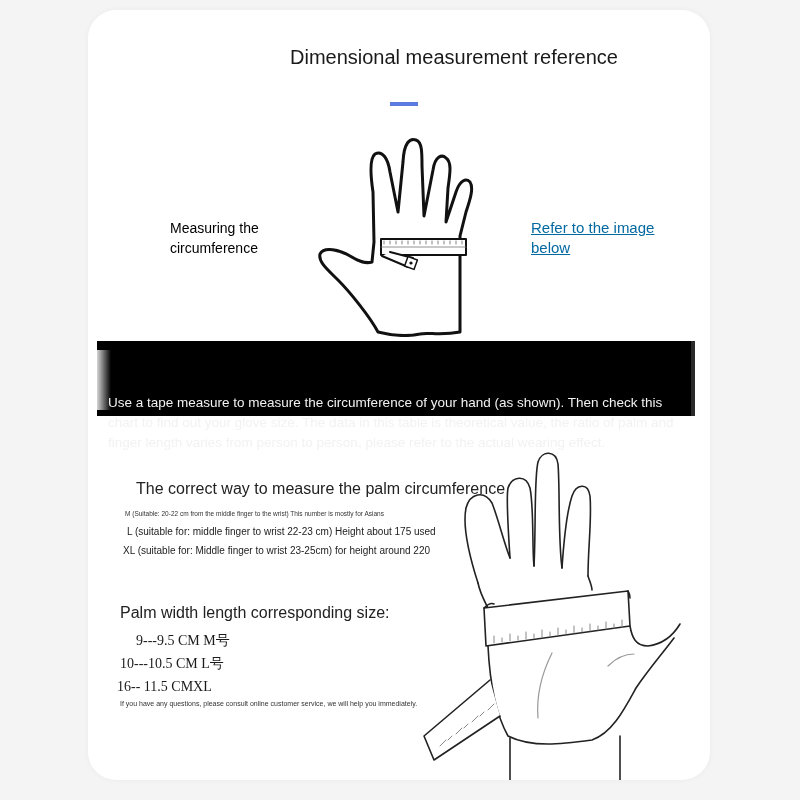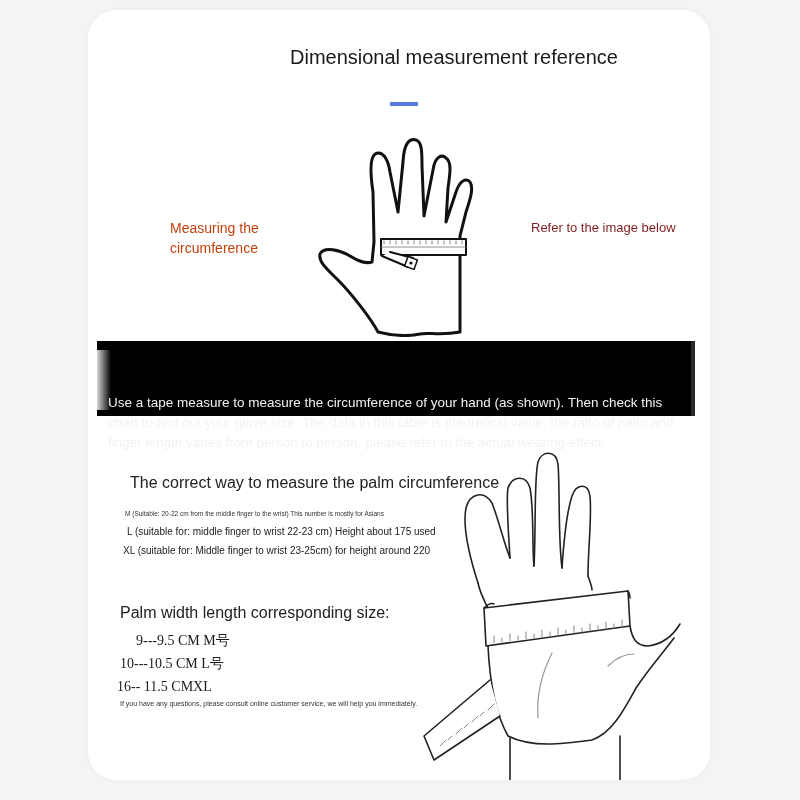--- a/index.html
+++ b/index.html
@@ -17,41 +17,41 @@
   .title {
     position:absolute; left:286px; top:36px; width:340px;
     font-size:20px; line-height:34px; color:#1a1a1a; margin:4px; font-weight:normal;
   }
   .title-underline {
     position:absolute; left:390px; top:102px; width:28px; height:4px; background:#5b7be0;
   }
   .hand-top { position:absolute; left:310px; top:132px; width:180px; height:205px; }
   .side-left {
     position:absolute; left:170px; top:218px; width:150px;
-    font-size:14px; line-height:20px; color:#c2410c;
+    font-size:14px; line-height:20px; color:#000000;
   }
   .side-right {
     position:absolute; left:531px; top:218px; width:160px;
-    font-size:13px; line-height:20px; color:#7f1d1d;
+    font-size:15px; line-height:20px; color:#0369a1;text-decoration:underline;
   }
   .banner {
     position:absolute; left:97px; top:341px; width:594px; height:75px;
     background:#000; border-right:4px solid #2a2a2a;
   }
   .banner-fade {
     position:absolute; left:97px; top:350px; width:14px; height:60px;
     background:linear-gradient(to right, #d6d6d6, rgba(0,0,0,0));
   }
   .banner-text {
     position:absolute; left:108px; top:349px; width:585px;
     font-size:13.5px; line-height:20px; color:#f2f2f2;margin-top:44px;
   }
   .h2 {
     position:absolute; left:120px; top:462px; width:400px;
-    font-size:16px; line-height:22px; color:#222; margin:10px; font-weight:normal;
+    font-size:16px; line-height:22px; color:#222; margin:16px; font-weight:normal;
   }
   .size-m {
     position:absolute; left:125px; top:509px; width:340px;
     font-size:6.5px; line-height:10px; color:#333;
   }
   .size-l {
     position:absolute; left:127px; top:525px; width:376px;
     font-size:10px; line-height:14px; color:#222;
   }
   .size-xl {

